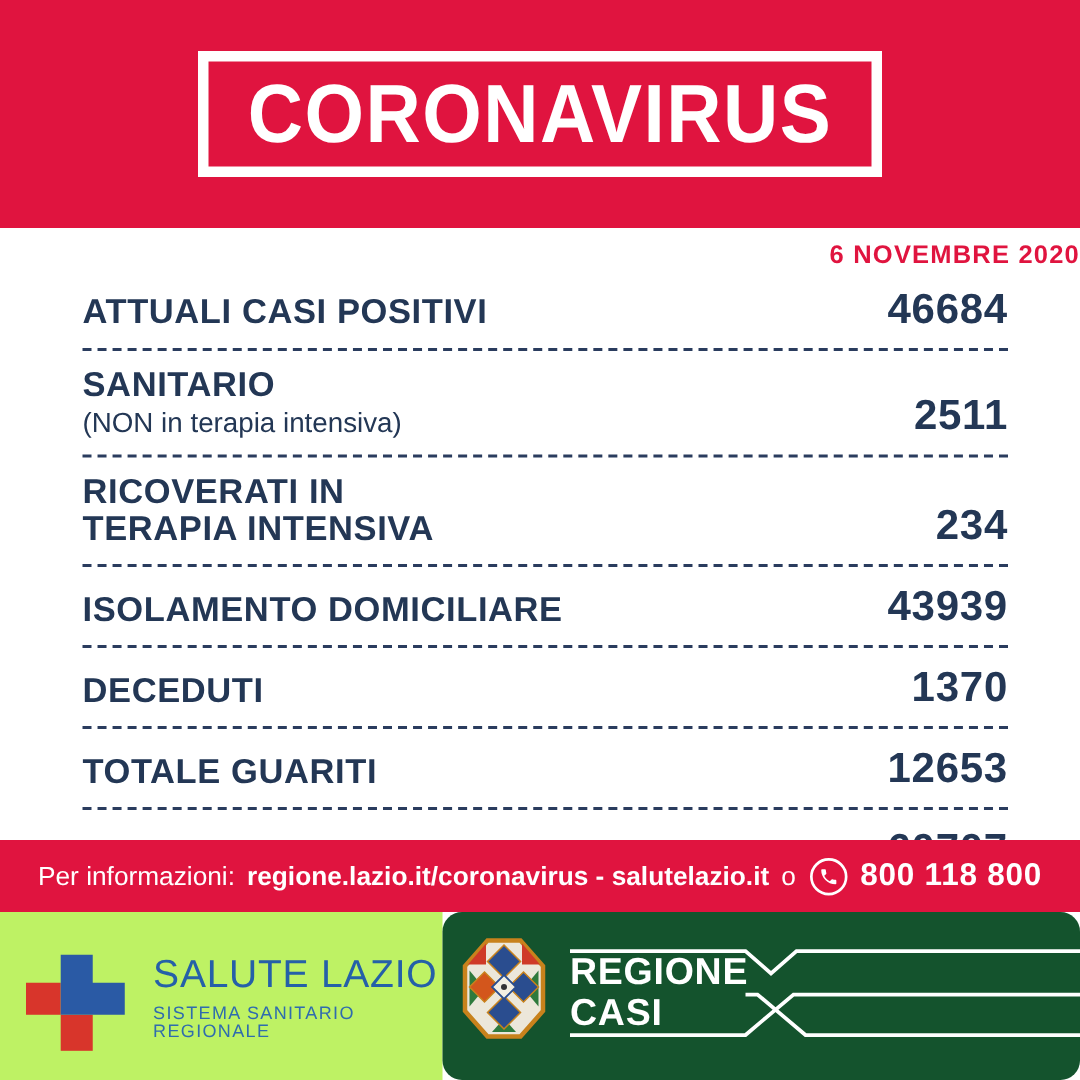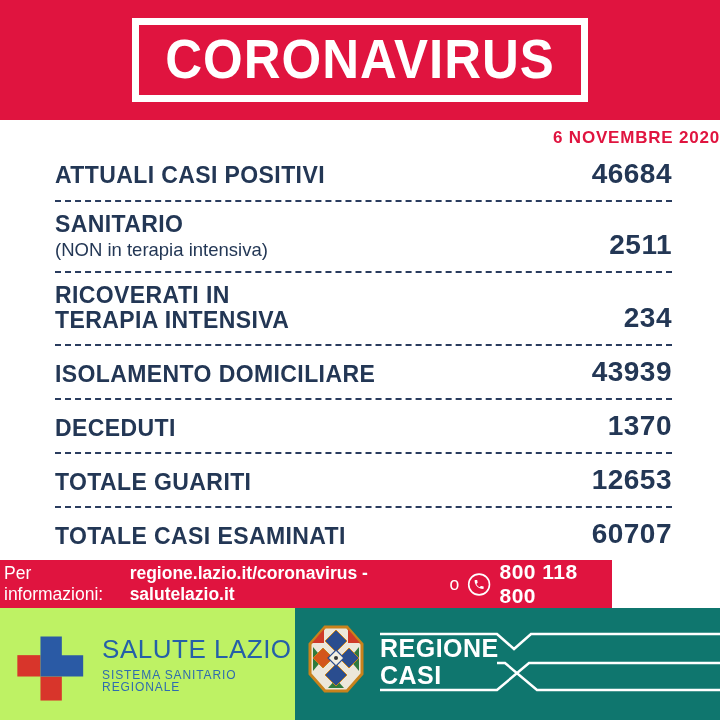--- a/index.html
+++ b/index.html
@@ -1,49 +1,49 @@
 <!DOCTYPE html>
 <html><head>
 <meta charset="utf-8">
 <style>
   html,body{margin:0;padding:0;}
   body{width:720px;height:720px;font-family:"Liberation Sans",sans-serif;background:#ffffff;}
   .poster{position:relative;width:720px;height:720px;background:#ffffff;overflow:hidden;}
 
   
-  .header-band{height:120px;background:#E0143F;display:flex;align-items:center;justify-content:center;}
+  .header-band{height:152px;background:#E0143F;display:flex;align-items:center;justify-content:center;}
   .title-box{border:7px solid #ffffff;padding:8px 26px;}
   .title-box h1{margin:0;color:#ffffff;font-size:51px;font-weight:bold;letter-spacing:1px;line-height:1.05;transform:scaleY(1.08);}
 
   
   .report-date{margin-top:8px;text-align:right;color:#E0143F;font-size:17px;font-weight:bold;letter-spacing:0.8px;}
 
   
   .stats{margin-top:4px;padding:0 48px 0 55px;}
   .stat-row{display:flex;justify-content:space-between;align-items:flex-end;padding:10px 0;border-bottom:2px dashed #2a3c5e;}
   .stat-row:first-child{padding-top:6px;}
   .stat-row:last-child{border-bottom:none;}
   .stat-label{font-size:23px;font-weight:bold;color:#233755;letter-spacing:0.4px;line-height:1.08;white-space:pre-line;}
   .stat-sublabel{font-size:18.5px;font-weight:normal;color:#233755;margin-top:2px;}
   .stat-value{font-size:28px;font-weight:bold;color:#233755;letter-spacing:0.5px;}
 
   
-  .info-band{position:absolute;left:0;top:560px;width:612px;height:48px;background:#E0143F;display:flex;align-items:center;justify-content:center;color:#ffffff;font-size:17.5px;}
+  .info-band{position:absolute;left:0;top:560px;width:720px;height:48px;background:#E0143F;display:flex;align-items:center;justify-content:center;color:#ffffff;font-size:17.5px;}
   .info-band .bold{font-weight:bold;}
   .info-band > *{margin:0 4px;}
   .phone-number{font-size:21px;font-weight:bold;letter-spacing:0.5px;}
   .phone-icon{display:inline-block;vertical-align:middle;}
 
   
   .footer-logos{position:absolute;left:0;top:608px;width:720px;height:112px;display:flex;}
   .salute-logo{width:295px;height:112px;background:#bef264;display:flex;align-items:center;}
   .salute-text{margin-left:10px;}
   .salute-title{color:#2560A8;font-size:26px;letter-spacing:0.5px;line-height:1;}
   .salute-subtitle{color:#2f6cae;font-size:12px;letter-spacing:0.9px;margin-top:7px;line-height:1;}
-  .regione-panel{position:relative;flex:1;background:#0f766e;}
+  .regione-panel{position:relative;flex:1;background:#14532d;border-radius:13px;}
   .rl-text{position:absolute;left:85px;top:27px;color:#ffffff;font-size:25px;font-weight:bold;letter-spacing:0.5px;line-height:27px;}
   .rl-lines{position:absolute;left:0;top:0;}
 </style>
 </head>
 <body>
 
 <div class="poster">
 
   <div class="header-band">
     <div class="title-box">

